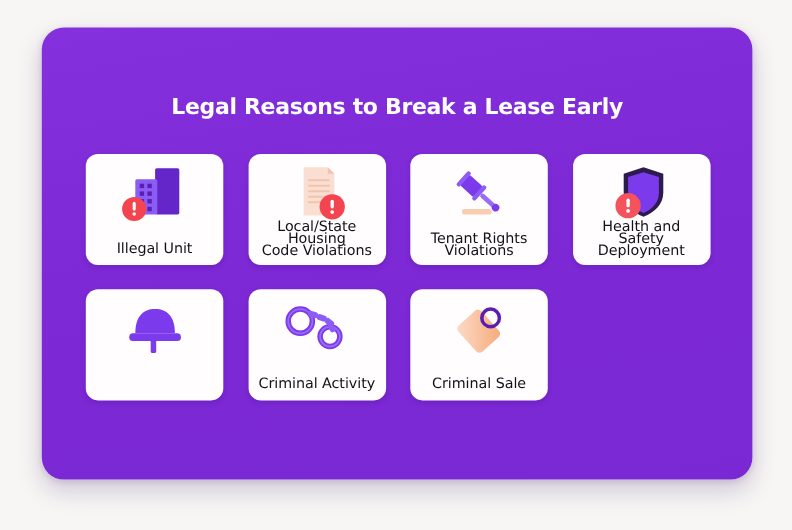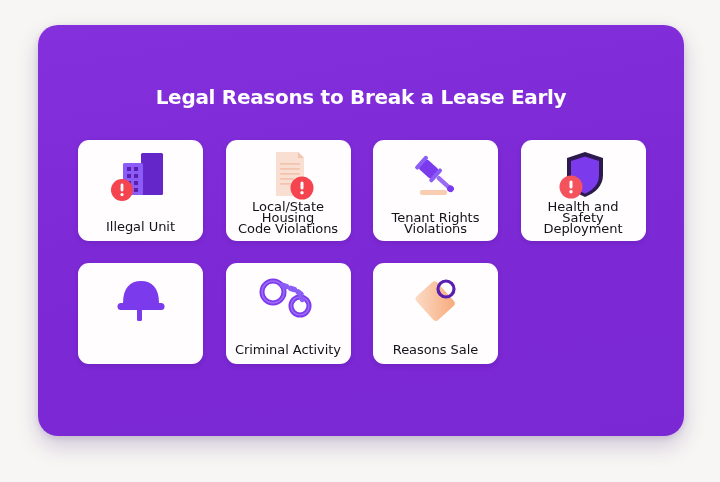--- a/index.html
+++ b/index.html
@@ -205,17 +205,17 @@
               <stop offset="0%" stop-color="#fbdcc8"></stop>
               <stop offset="100%" stop-color="#f7a97a"></stop>
             </linearGradient>
           </defs>
           <g transform="rotate(-42 38 27)">
             <path d="M26 12 h20 a4 4 0 0 1 4 4 v24 a4 4 0 0 1 -4 4 h-20 a4 4 0 0 1 -4 -4 v-24 a4 4 0 0 1 4 -4 z" fill="url(#tagGrad)"></path>
           </g>
           <circle cx="48" cy="17" r="8" fill="none" stroke="#5b1fb0" stroke-width="3.2"></circle>
         </svg>
       </div>
-      <div class="card-label">Reasons Sale</div>
+      <div class="card-label">Criminal Sale</div>
     </div>
 
   </div>
 </div>
 
 </body></html>

